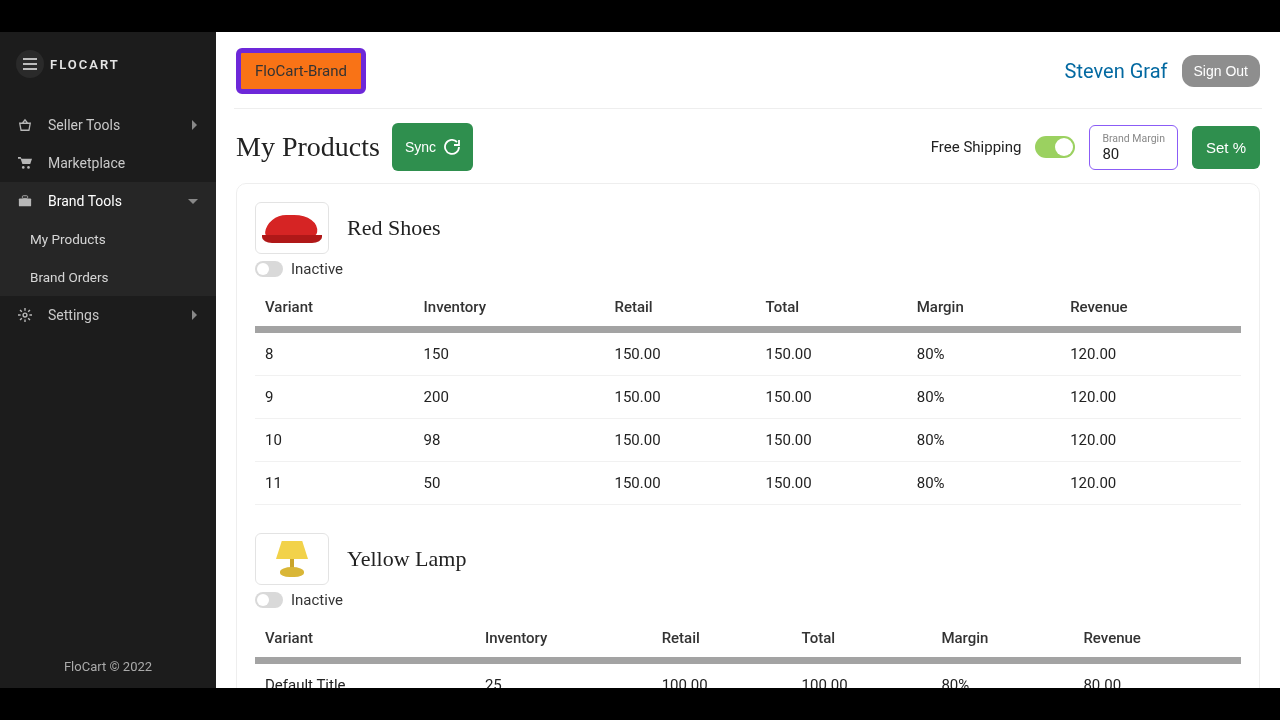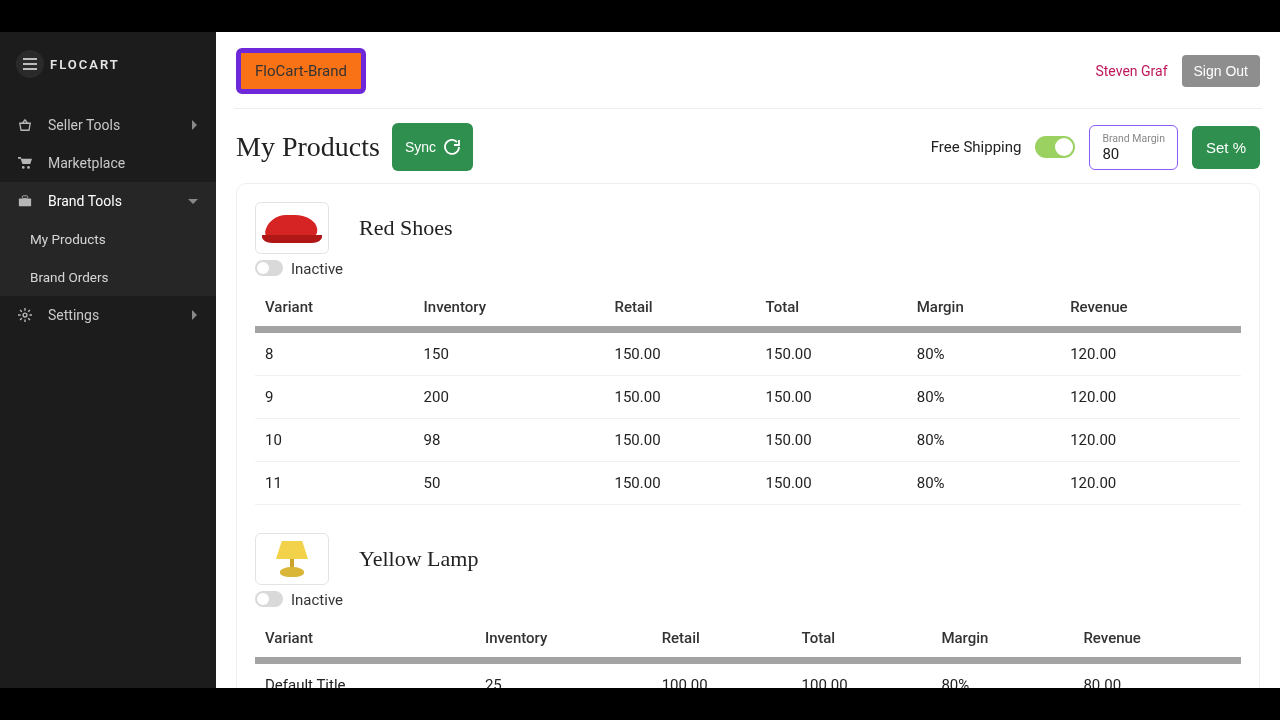--- a/index.html
+++ b/index.html
@@ -98,26 +98,26 @@
   }
   .store-select {
     border:5px solid #6d28d9;
     border-radius:6px;
     padding:9px 14px;
     font-size:15px;
     color:#333;
     background:#f97316;
   }
   .topbar-right { margin-left:auto; display:flex; align-items:center; gap:14px; }
-  .username { font-size:14px; color:#be185d; }
+  .username { font-size:20px; color:#0369a1; }
   .signout-btn {
     background:#8e8e8e;
     color:#fff;
     border:none;
-    border-radius:4px;
+    border-radius:12px;
     padding:8px 12px;
     font-size:14px;
     cursor:pointer;
   }
   .divider {
     height:1px; background:#eee;
     margin:0 18px 0 18px;
   }
 
   .page-header {
@@ -182,39 +182,39 @@
     border:1px solid #eee;
     border-radius:10px;
     padding:18px 18px 10px 18px;
   }
   .product {
     margin-bottom:28px;
   }
   .product-head {
     display:flex;
     align-items:center;
-    gap:30px;
+    gap:18px;
     margin-bottom:6px;
   }
   .thumb {
     width:74px; height:52px;
     border:1px solid #e3e3e3;
     border-radius:6px;
     background:#fff;
     display:flex; align-items:center; justify-content:center;
     overflow:hidden;
   }
   .product-title {
     font-size:22px;
     font-weight:500;
     color:#222;
     font-family: Georgia, 'Times New Roman', serif;
   }
   .status-row {
-    display:flex; align-items:flex-start; gap:8px;
+    display:flex; align-items:center; gap:8px;
     margin-bottom:10px;
     margin-top:2px;
   }
   .mini-toggle {
     width:28px; height:16px; border-radius:8px;
     background:#d9d9d9; position:relative;
   }
   .mini-toggle::after {
     content:""; position:absolute; left:2px; top:2px;
     width:12px; height:12px; border-radius:50%; background:#fff;
@@ -328,20 +328,21 @@
         </span>
         <span>Settings</span>
         <span class="chev">
           <svg width="8" height="10" viewBox="0 0 8 10" fill="currentColor">
               <path d="M2 0l5 5-5 5z"></path>
             </svg>
         </span>
       </div>
     </nav>
 
+    <div class="sidebar-footer">FloCart © 2022</div>
   </aside>
 
   <div class="main">
     <div class="topbar">
       <div class="store-select">
         <span>FloCart-Brand</span>
       </div>
       <div class="topbar-right">
         <span class="username">Steven Graf</span>
         <button class="signout-btn">Sign Out</button>

